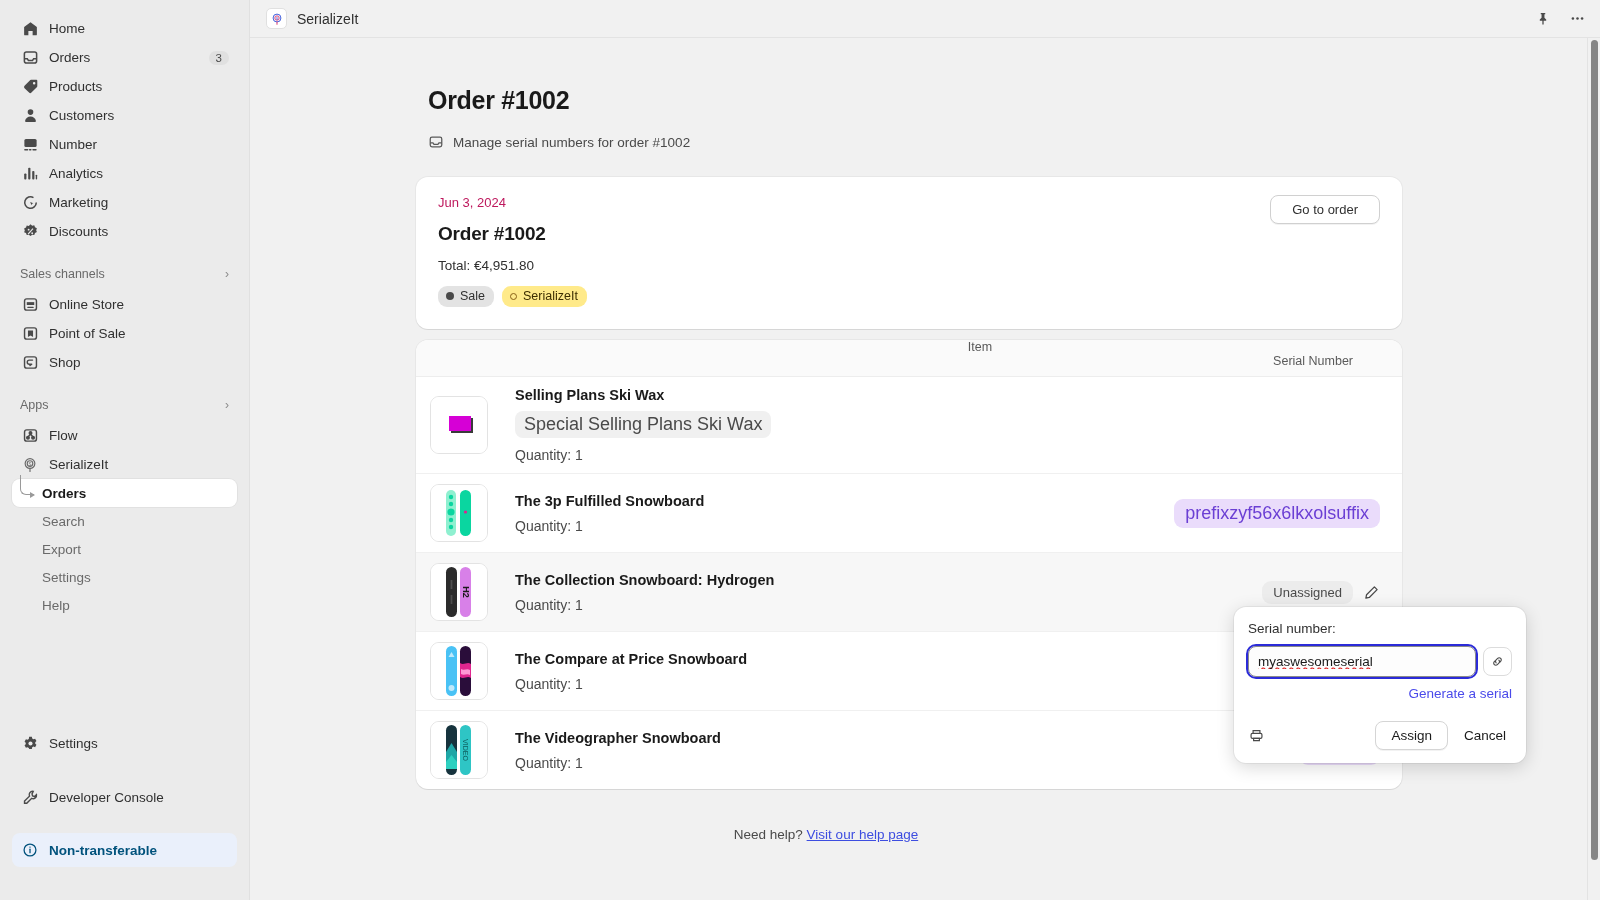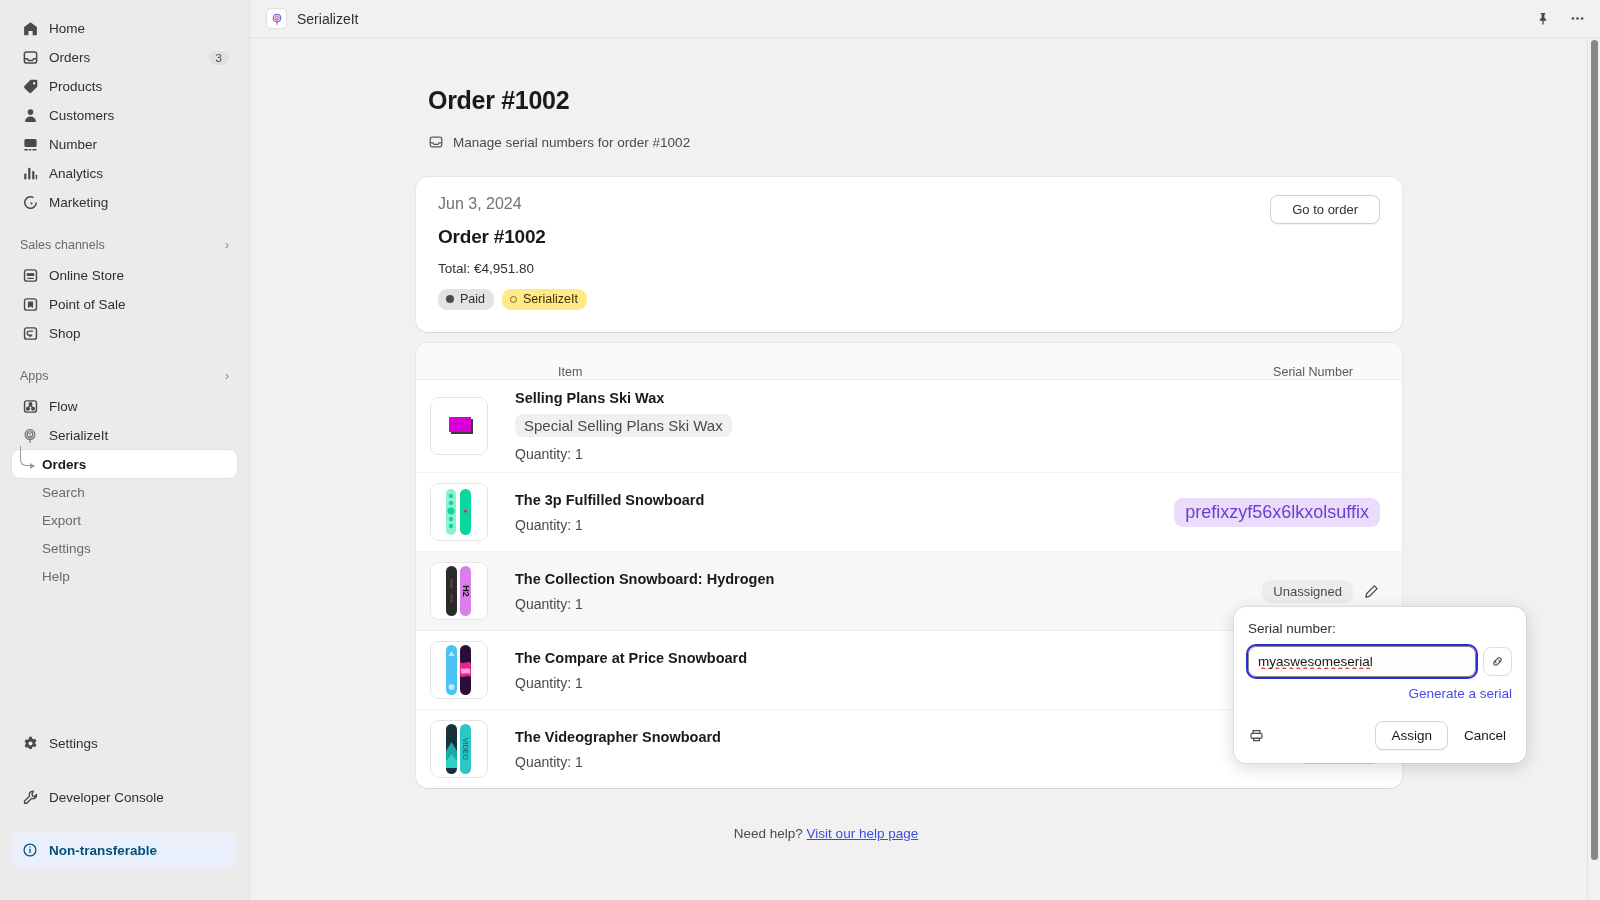--- a/index.html
+++ b/index.html
@@ -135,21 +135,21 @@
 
   .card {
     margin: 27px 0 0 166px;
     width: 986px;
     background: #fff;
     border-radius: 12px;
     box-shadow: 0 1px 0 rgba(0,0,0,.07), 0 0 0 1px rgba(0,0,0,.04);
     padding: 18px 22px 22px 22px;
     position: relative;
   }
-  .card .date { font-size: 16px; color: #737373; }
+  .card .date { font-size: 13px; color: #be185d; }
   .card .ord-num { font-size: 19px; font-weight: 700; color: #1a1a1a; margin-top: 13px; letter-spacing: -.2px; }
   .card .total { font-size: 13.5px; color: #303030; margin-top: 13px; }
   .tags { display: flex; gap: 8px; margin-top: 13px; }
   .tag {
     display: inline-flex; align-items: center; gap: 6px;
     font-size: 12.5px; border-radius: 9px;
     padding: 3px 9px 4px 8px;
   }
   .tag.paid { background: #e3e3e3; color: #303030; }
   .tag.unfulfilled { background: #ffea8a; color: #3d2e00; }
@@ -165,25 +165,25 @@
 
   .table-card {
     margin: 11px 0 0 166px;
     width: 986px;
     background: #fff;
     border-radius: 12px;
     box-shadow: 0 1px 0 rgba(0,0,0,.07), 0 0 0 1px rgba(0,0,0,.04);
     overflow: hidden;
   }
   .thead {
-    display: flex; align-items: flex-end;
+    display: flex; align-items: center;
     height: 37px;
     background: #fafafa;
     border-bottom: 1px solid #ededed;
-    font-size: 12.5px; color: #5a5a5a;
+    font-size: 12.5px; color: #5a5a5a; flex-direction: column;
   }
   .th-item { padding-left: 142px; }
   .th-serial { margin-left: auto; padding-right: 49px; }
 
   .trow {
     display: flex; align-items: center;
     min-height: 76px;
     border-bottom: 1px solid #f0f0f0;
     padding: 10px 22px 10px 14px;
   }
@@ -198,21 +198,21 @@
     overflow: hidden;
     display: flex; align-items: center; justify-content: center;
     margin-right: 27px;
   }
   .thumb svg { display: block; }
   .tcell-item { flex: 1; }
   .item-name { font-size: 14.5px; font-weight: 700; color: #1a1a1a; }
   .variant-chip {
     display: inline-block; margin-top: 8px;
     background: #f0f0f0; color: #4a4a4a;
-    font-size: 15px; border-radius: 8px; padding: 3px 9px;
+    font-size: 18px; border-radius: 8px; padding: 3px 9px;
   }
   .qty { font-size: 14px; color: #4a4a4a; margin-top: 9px; }
   .tcell-serial {
     display: flex; align-items: center; justify-content: flex-end;
     gap: 10px; min-width: 210px;
   }
   .serial-pill {
     background: #eadcfb; color: #6b3fd4;
     font-size: 18px; border-radius: 9px; padding: 4px 11px;
     white-space: nowrap;
@@ -363,20 +363,31 @@
     </div>
     <div class="nav-item">
       <span class="ico">
           <svg width="17" height="17" viewBox="0 0 20 20" fill="none" stroke="currentColor" stroke-width="1.8">
             <path d="M16.8 10a6.8 6.8 0 1 1-3.3-5.8"></path>
             <path d="M9.6 9.4l3.8 1.5-1.6.6-.6 1.6z" fill="currentColor" stroke="none"></path>
           </svg>
         </span>
       <span>Marketing</span>
     </div>
+    <div class="nav-item">
+      <span class="ico">
+          <svg width="17" height="17" viewBox="0 0 20 20" fill="currentColor">
+            <path d="M10 1.6l2 1.5 2.4-.4.9 2.3 2.2 1.1-.8 2.3.8 2.3-2.2 1.1-.9 2.3-2.4-.4-2 1.5-2-1.5-2.4.4-.9-2.3L2.5 11l.8-2.3L2.5 6.4l2.2-1.1.9-2.3 2.4.4z"></path>
+            <circle cx="7.8" cy="7.8" r="1.1" fill="#ebebeb"></circle>
+            <circle cx="12" cy="12" r="1.1" fill="#ebebeb"></circle>
+            <path d="M12.9 6.6 7.2 13.1" stroke="#ebebeb" stroke-width="1.4"></path>
+          </svg>
+        </span>
+      <span>Discounts</span>
+    </div>
   </div>
 
   <div class="section-head">
     <span>Sales channels</span>
     <span class="chev">›</span>
   </div>
   <div>
     <div class="nav-item">
       <span class="ico">
           <svg width="17" height="17" viewBox="0 0 20 20" fill="none" stroke="currentColor" stroke-width="1.7">
@@ -534,21 +545,21 @@
       </div>
     </div>
 
     <div class="card">
       <div class="date">Jun 3, 2024</div>
       <div class="ord-num">Order #1002</div>
       <div class="total">Total: €4,951.80</div>
       <div class="tags">
         <span class="tag paid">
           <span class="dot"></span>
-          <span>Paid</span>
+          <span>Sale</span>
         </span>
         <span class="tag unfulfilled">
           <span class="dot hollow"></span>
           <span>SerializeIt</span>
         </span>
       </div>
       <button class="goto-btn">Go to order</button>
     </div>
 
     <div class="table-card">

